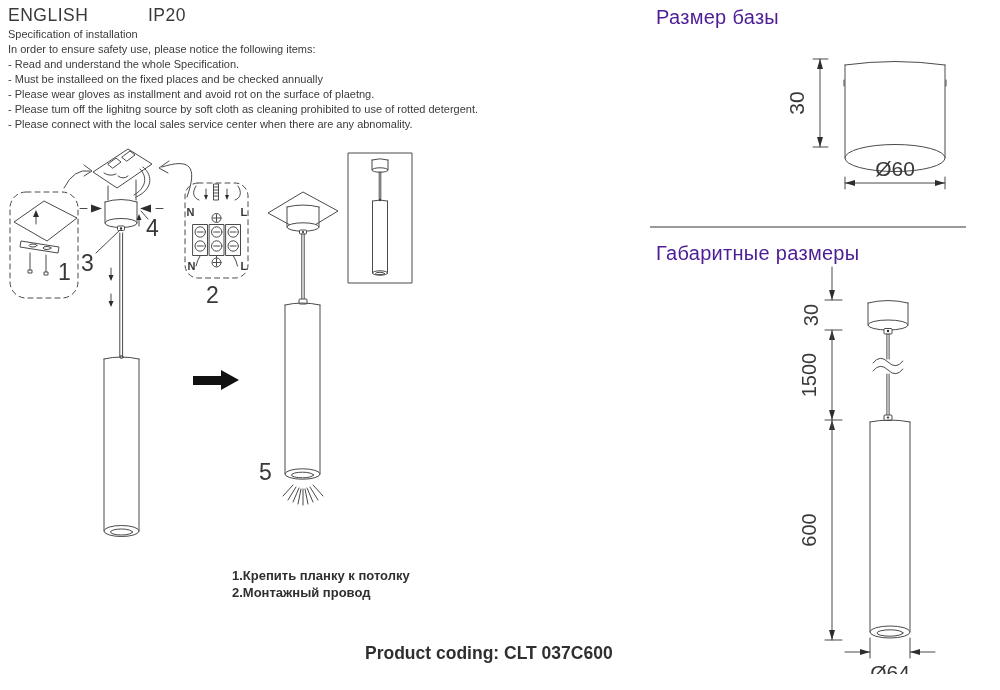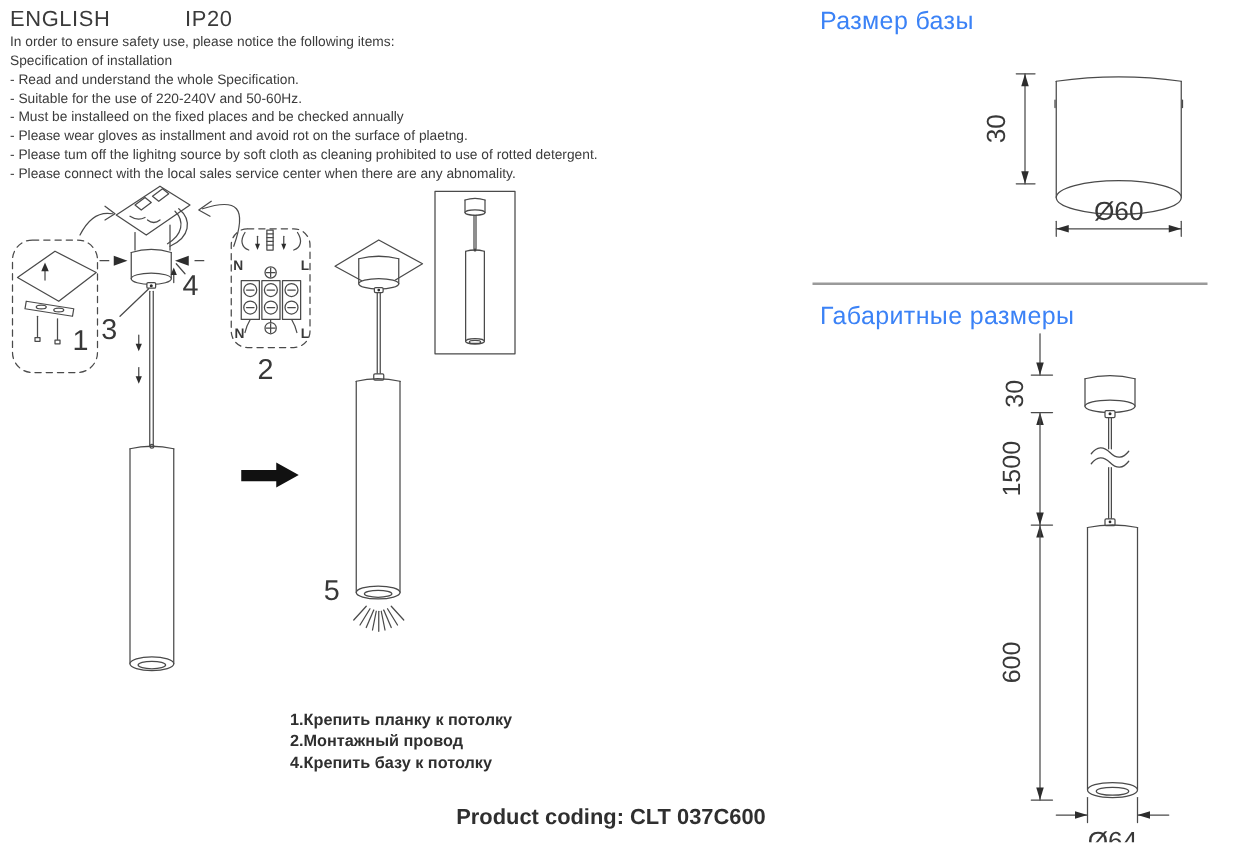--- a/index.html
+++ b/index.html
@@ -1,21 +1,21 @@
 <!DOCTYPE html>
 <html><head>
 <meta charset="utf-8">
 <style>
   html,body{margin:0;padding:0;background:#fff;}
   .page{position:relative;width:1000px;height:674px;background:#ffffff;overflow:hidden;
         font-family:"Liberation Sans",sans-serif;color:#3a3a3a;}
   .abs{position:absolute;}
   .hdr{font-size:17.5px;letter-spacing:.5px;color:#3a3a3a;}
   .spec{font-size:11px;line-height:15px;color:#3b3b3b;white-space:nowrap;}
-  .sec-title{font-size:20px;color:#3b82f6;letter-spacing:.3px;}
+  .sec-title{font-size:20px;color:#4c1d95;letter-spacing:.3px;}
   .divider{height:2px;background:#9a9a9a;}
   .ru-list{font-size:13px;line-height:17px;font-weight:600;color:#2f2f2f;white-space:nowrap;}
   .coding{font-size:17.5px;color:#2f2f2f;white-space:nowrap;font-weight:bold;}
   svg{display:block;overflow:visible;}
   svg .ln{stroke:#4a4a4a;stroke-width:1;fill:none;stroke-linecap:round;stroke-linejoin:round;}
   svg .lw{stroke:#4a4a4a;stroke-width:1;fill:#ffffff;stroke-linejoin:round;}
   svg .dash{stroke-dasharray:5 4;}
   svg .solid{fill:#2d2d2d;stroke:none;}
   svg .blk{fill:#111111;stroke:none;}
   svg text{fill:#383838;font-family:"Liberation Sans",sans-serif;}
@@ -25,24 +25,23 @@
 </style>
 </head>
 <body>
 
 <div class="page">
 
   <div class="abs hdr" style="left:8px;top:5px;">ENGLISH</div>
   <div class="abs hdr" style="left:148px;top:5px;">IP20</div>
 
   <div class="abs spec" style="left:8px;top:27px;">
+    <div>Specification of installation</div>
     <div>In order to ensure safety use, please notice the following items:</div>
-    <div>Specification of installation</div>
     <div>- Read and understand the whole Specification.</div>
-    <div>- Suitable for the use of 220-240V and 50-60Hz.</div>
     <div>- Must be installeed on the fixed places and be checked annually</div>
     <div>- Please wear gloves as installment and avoid rot on the surface of plaetng.</div>
     <div>- Please tum off the lighitng source by soft cloth as cleaning prohibited to use of rotted detergent.</div>
     <div>- Please connect with the local sales service center when there are any abnomality.</div>
   </div>
 
   <svg class="abs" style="left:0;top:140px;" width="470" height="420" viewBox="0 0 470 420">
 
     <g>
       <rect class="ln dash" x="10" y="52" width="68" height="106" rx="16"></rect>
@@ -285,18 +284,17 @@
       <polygon class="solid" points="90,392 80,389 80,395"></polygon>
       <line class="ln" x1="130" y1="392" x2="155" y2="392"></line>
       <polygon class="solid" points="130,392 140,389 140,395"></polygon>
       <text class="dim" x="110" y="420" text-anchor="middle" style="font-size:21px">Ø64</text>
     </g>
   </svg>
 
   <div class="abs ru-list" style="left:192px;top:567px;margin-left:40px;">
     <div>1.Крепить планку к потолку</div>
     <div>2.Монтажный провод</div>
-    <div>4.Крепить базу к потолку</div>
   </div>
 
   <div class="abs coding" style="left:365px;top:643px;">Product coding: CLT 037C600</div>
 
 </div>
 
 </body></html>

